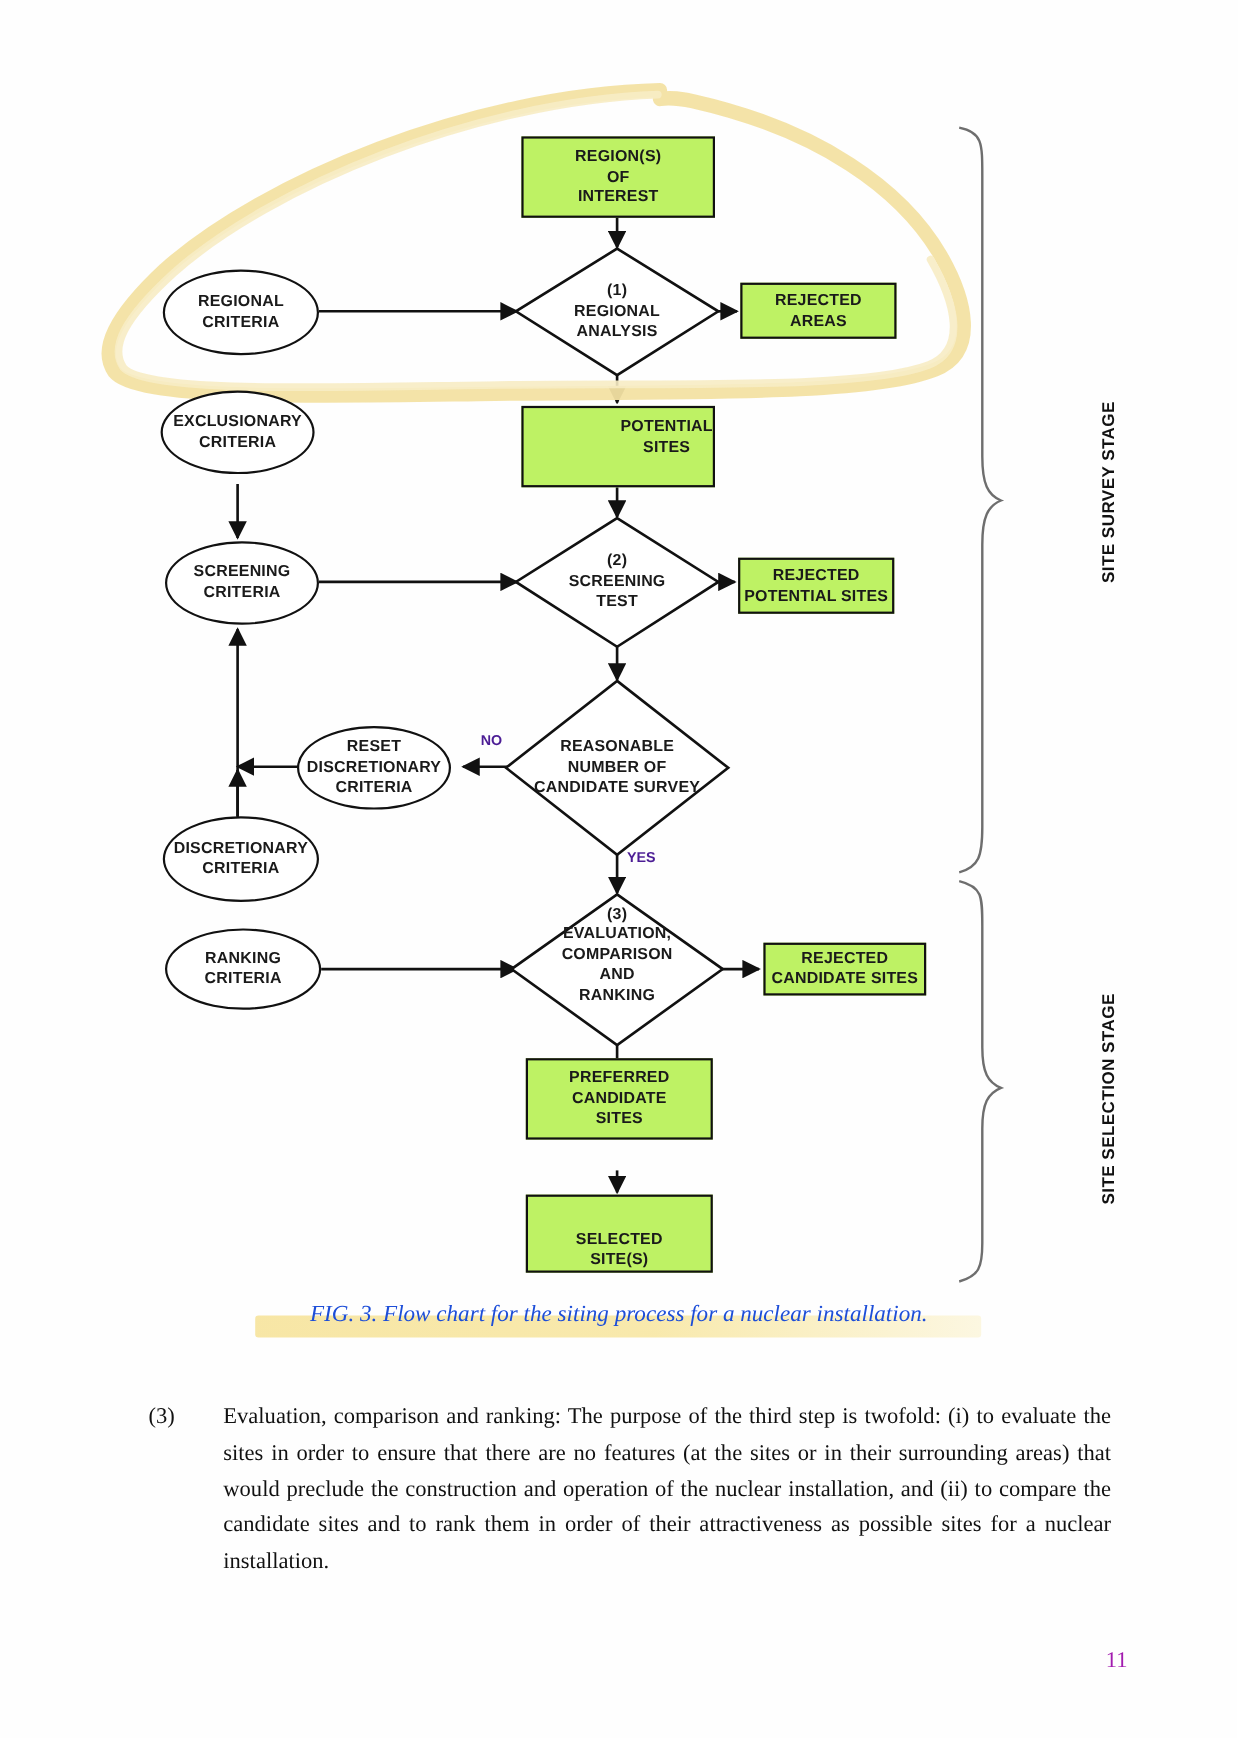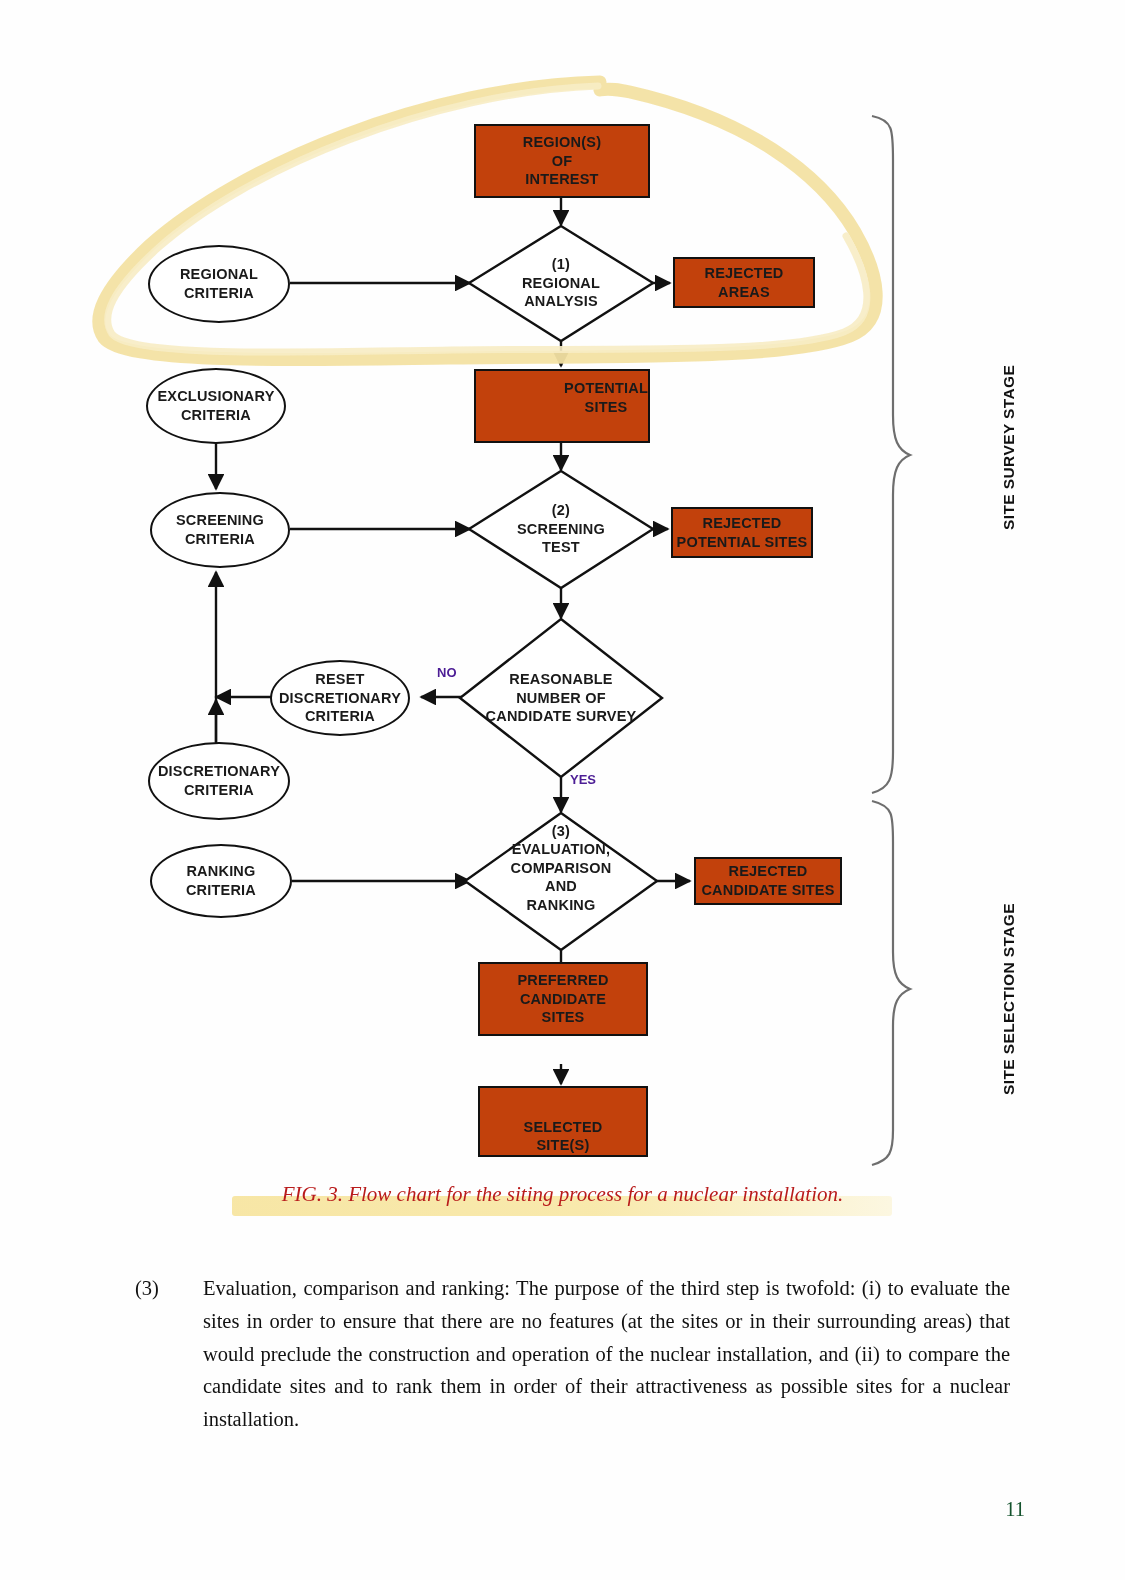--- a/index.html
+++ b/index.html
@@ -9,51 +9,51 @@
 
   
   #figure{position:absolute;left:0;top:0;width:1125px;height:1230px;}
   #flow-svg{position:absolute;left:0;top:0;width:1125px;height:1230px;}
 
   .node{position:absolute;display:flex;align-items:center;justify-content:center;
         text-align:center;box-sizing:border-box;z-index:3;}
   .node .lbl{font-weight:bold;letter-spacing:.2px;line-height:1.28;
              font-size:14.5px;color:#1a1a1a;white-space:pre-line;}
 
-  .box{border:2.2px solid #111;background:#c2410c;}
+  .box{border:2.2px solid #111;background:#bef264;}
   .ellipse{border:2.2px solid #111;background:#fff;border-radius:50%;}
 
   .edge-label{position:absolute;z-index:4;font-size:13px;font-weight:bold;color:#4c1d95;}
 
   
   .stage-label{position:absolute;z-index:4;font-size:15.5px;font-weight:bold;
                letter-spacing:.4px;color:#111;white-space:nowrap;
                transform-origin:0 0;transform:rotate(-90deg);}
 
   
   #highlight-loop{position:absolute;left:0;top:0;width:1125px;height:1230px;z-index:1;
                   pointer-events:none;}
 
   
   #caption{position:absolute;left:0;top:1182px;width:1125px;text-align:center;z-index:5;}
   #caption .cap-text{display:inline-block;position:relative;
-        font-family:"Liberation Serif",serif;font-style:italic;font-size:21px;color:#b91c1c;}
+        font-family:"Liberation Serif",serif;font-style:italic;font-size:21px;color:#1d4ed8;}
   #caption-hl{position:absolute;left:232px;top:1196px;width:660px;height:20px;
         background:linear-gradient(90deg,rgba(246,226,150,.85),rgba(248,232,168,.95) 55%,rgba(250,240,196,.5));
         border-radius:3px;z-index:4;}
 
   
   #body-block{position:absolute;left:135px;top:1272px;width:875px;z-index:5;
               font-family:"Liberation Serif",serif;font-size:20.5px;line-height:1.60;color:#111;}
   #body-block .row{display:flex;}
   #body-block .marker{width:68px;flex:0 0 68px;}
   #body-block .para{flex:1;text-align:justify;}
   #body-block .para .lead{}
   #page-number{position:absolute;right:100px;top:1498px;z-index:5;
-               font-family:"Liberation Serif",serif;font-size:20.5px;color:#14532d;}
+               font-family:"Liberation Serif",serif;font-size:20.5px;color:#a21caf;}
 </style>
 </head>
 <body>
 
 <div id="page">
 
   <div id="figure">
 
     <svg id="highlight-loop" viewBox="0 0 1125 1230" preserveAspectRatio="none">
       <path d="M 600 82
@@ -162,21 +162,21 @@
     <div class="node box" style="left:673px;top:257px;width:142px;height:51px;">
       <span class="lbl">REJECTED
 AREAS</span>
     </div>
 
     <div class="node box" style="left:474px;top:369px;width:176px;height:74px;align-items:flex-start;padding-top:8px;justify-content:flex-end;">
       <span class="lbl">POTENTIAL
 SITES</span>
     </div>
 
-    <div class="node ellipse" style="left:146px;top:368px;width:140px;height:76px;">
+    <div class="node ellipse" style="left:146px;top:355px;width:140px;height:76px;">
       <span class="lbl">EXCLUSIONARY
 CRITERIA</span>
     </div>
 
     <div class="node ellipse" style="left:150px;top:492px;width:140px;height:76px;">
       <span class="lbl">SCREENING
 CRITERIA</span>
     </div>
 
     <div class="node" style="left:481px;top:492px;width:160px;height:74px;">

